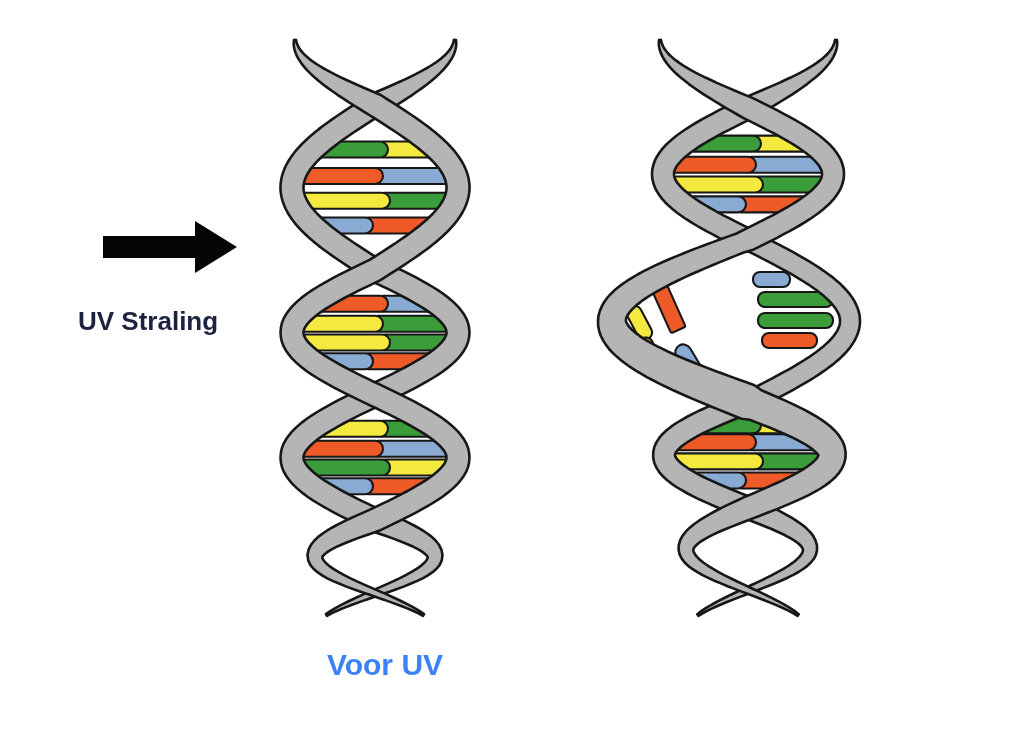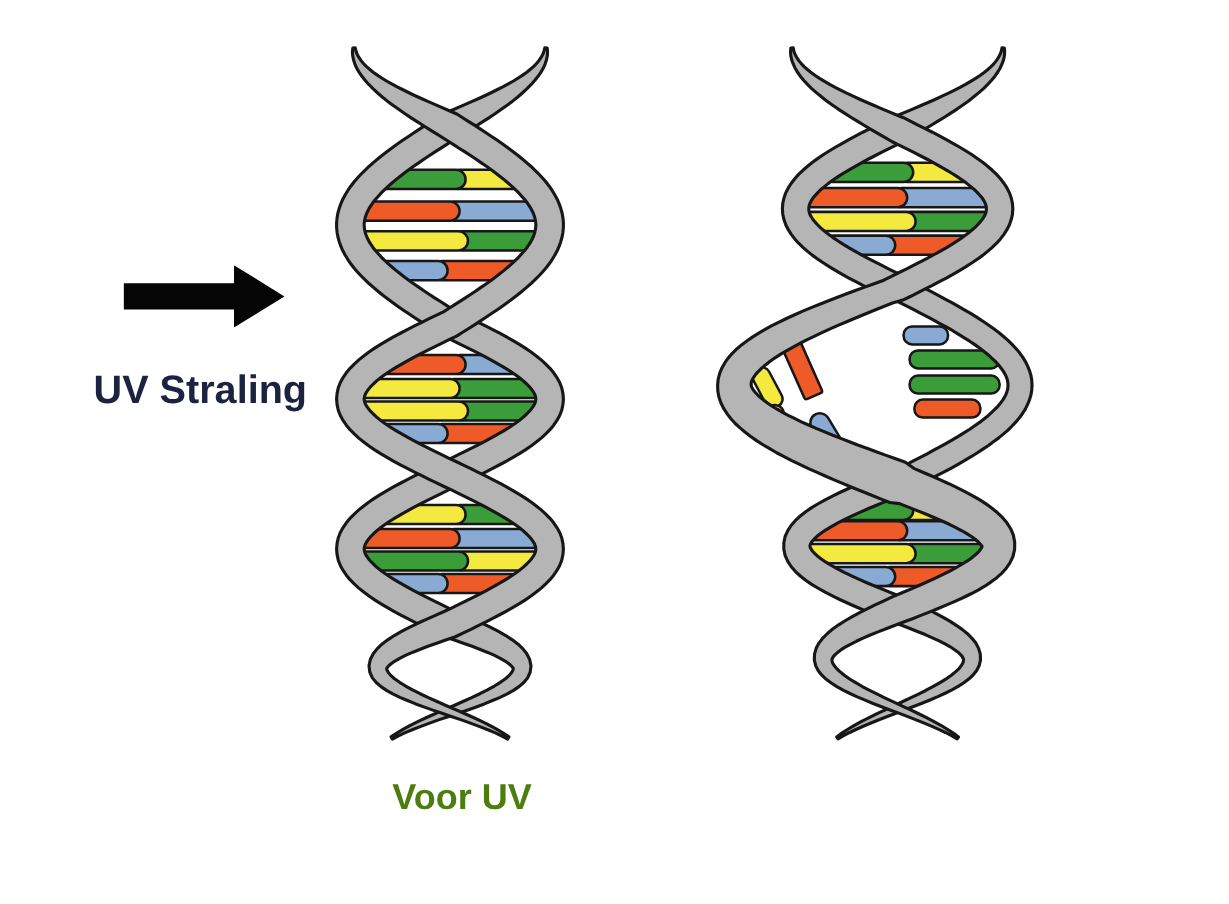--- a/index.html
+++ b/index.html
@@ -1,24 +1,24 @@
 <!DOCTYPE html>
 <html><head>
 <meta charset="utf-8">
 <style>
   html,body{margin:0;padding:0;background:#fff;}
   .stage{position:relative;width:1024px;height:753px;background:#ffffff;overflow:hidden;
          font-family:"Liberation Sans",sans-serif;}
   .uv-label{position:absolute;left:78px;top:306px;width:200px;
-            font-weight:bold;font-size:33px;letter-spacing:0px;color:#1c2340;}
+            font-weight:bold;font-size:26px;letter-spacing:0px;color:#1c2340;}
   .helix{position:absolute;}
   #helix-before{left:268px;top:30px;width:215px;height:595px;}
   #helix-after{left:590px;top:30px;width:295px;height:595px;}
   .arrow-wrap{position:absolute;left:103px;top:221px;width:136px;height:52px;}
-  .caption{position:absolute;text-align:center;font-weight:bold;color:#4d7c0f;}
+  .caption{position:absolute;text-align:center;font-weight:bold;color:#3b82f6;}
   .caption-before{left:293px;top:648px;width:184px;font-size:30px;}
   .caption-after{left:654px;top:660px;width:184px;font-size:28px;}
 </style>
 </head>
 <body>
 
 <div class="stage">
 
   <div class="arrow-wrap">
     <svg id="arrow-svg" width="136" height="52" viewBox="0 0 136 52">

